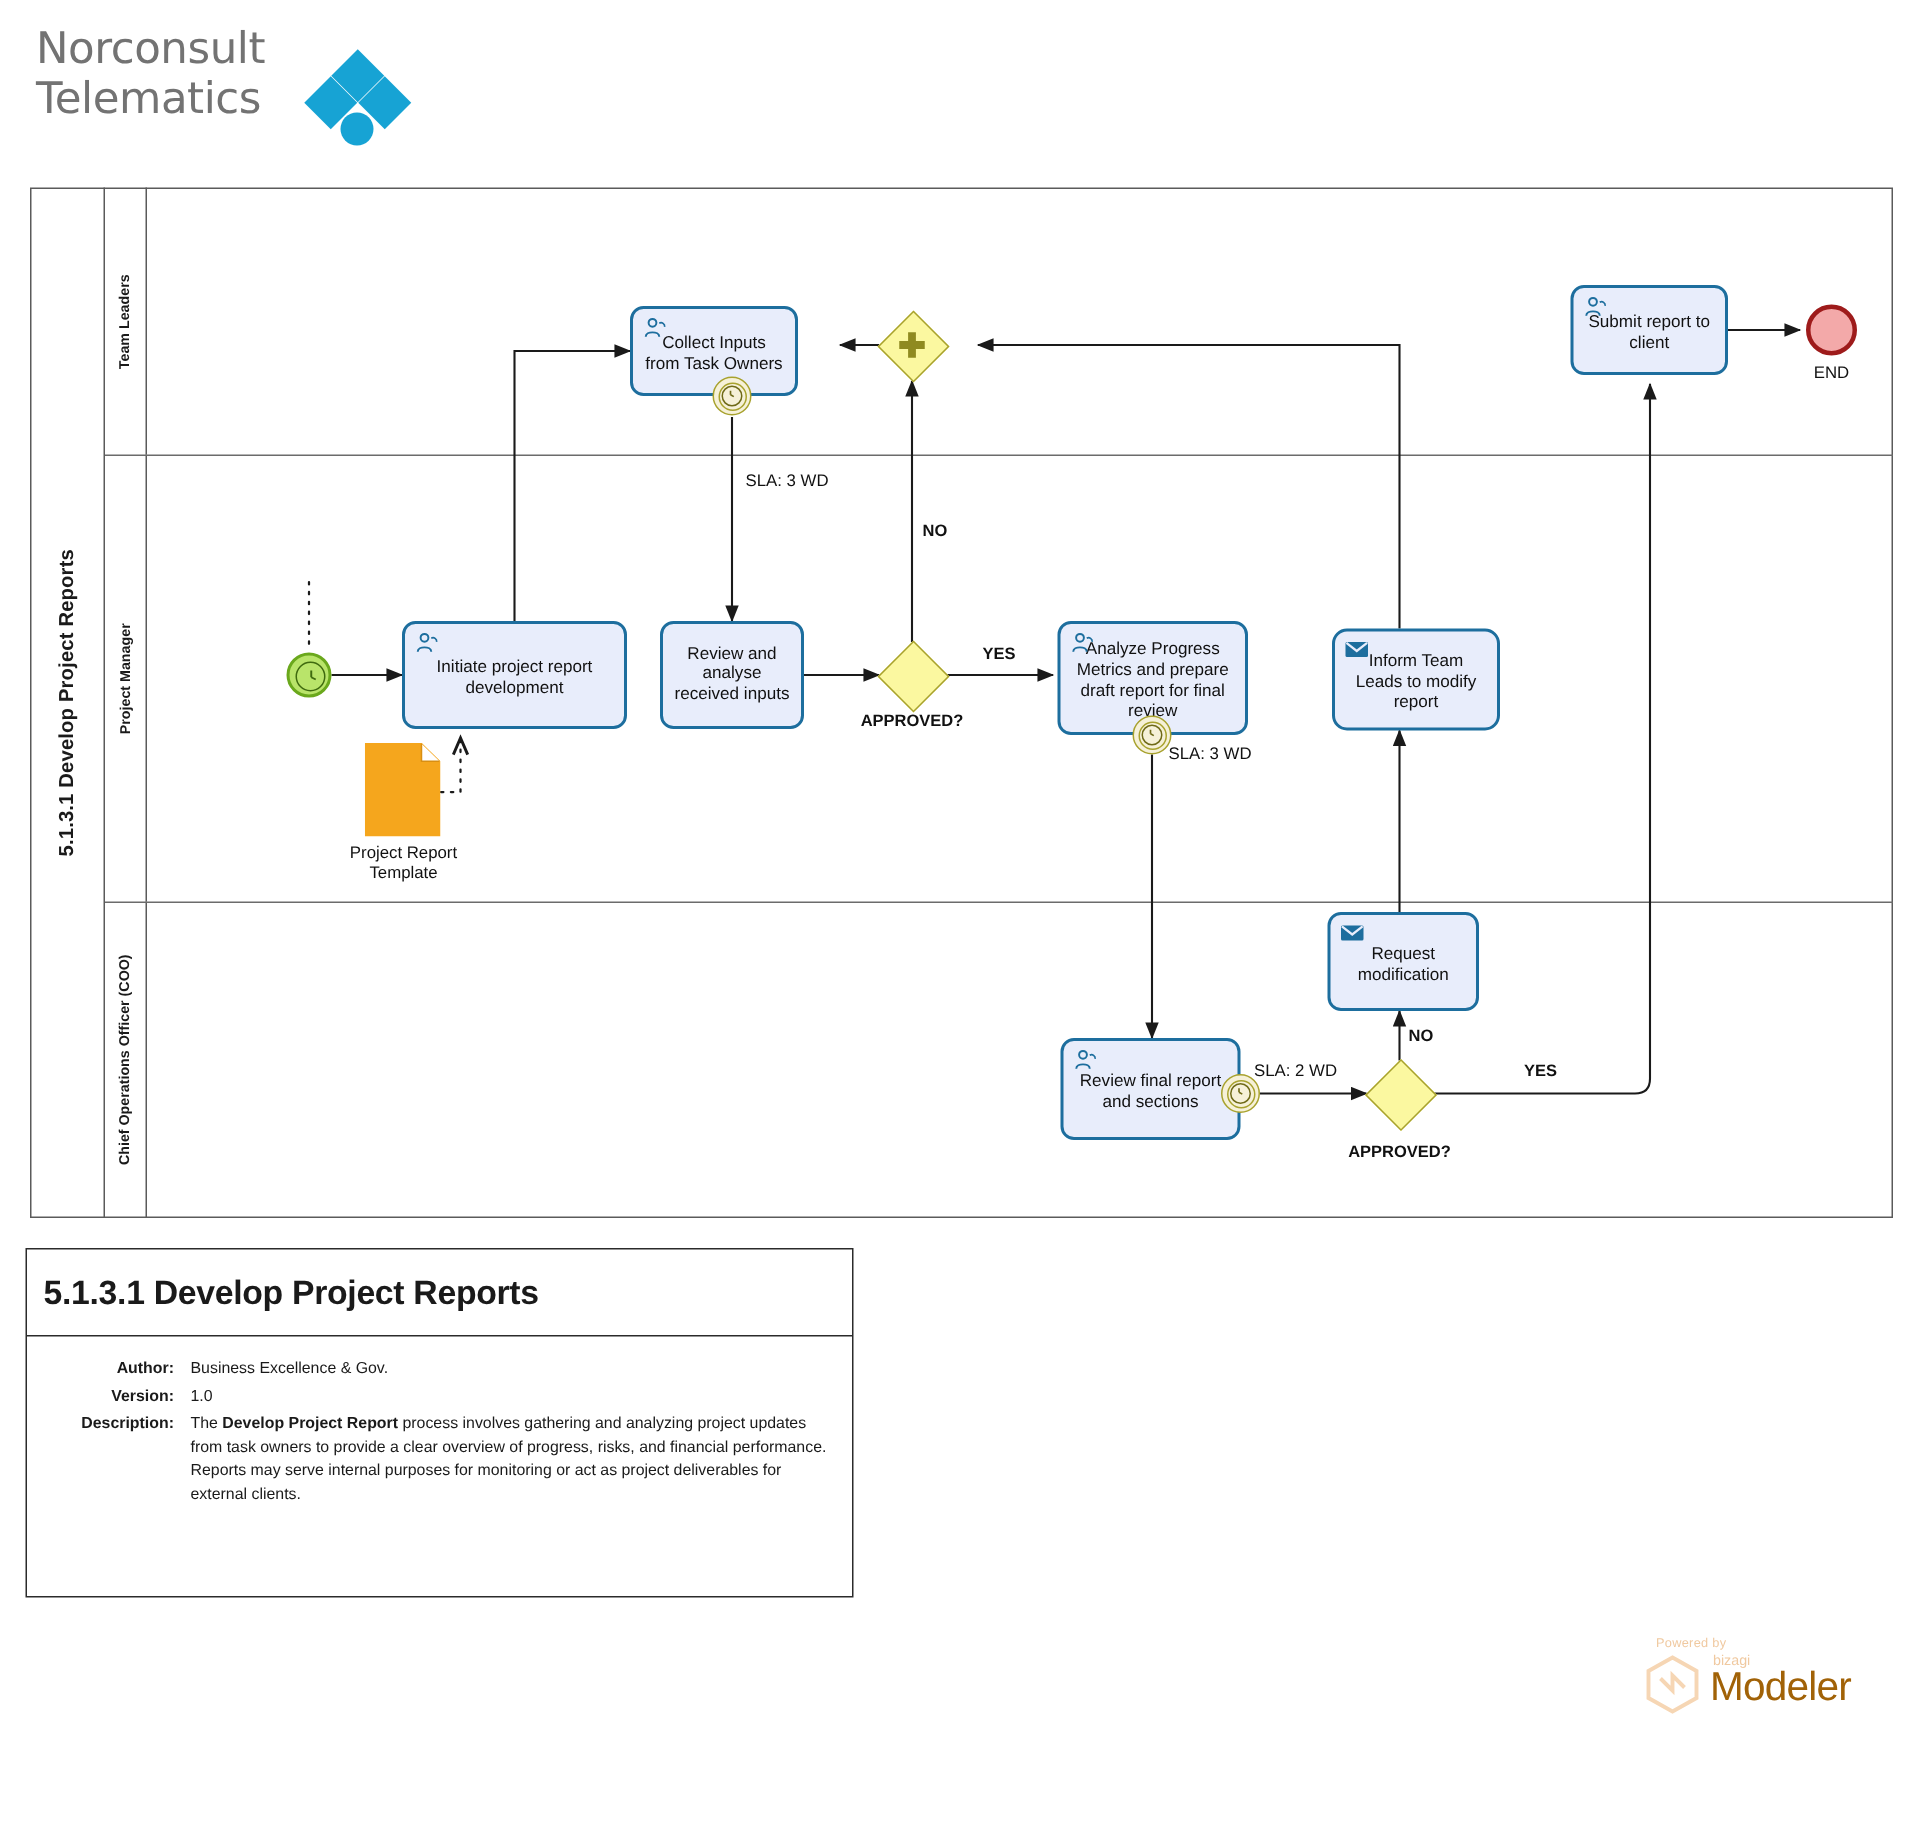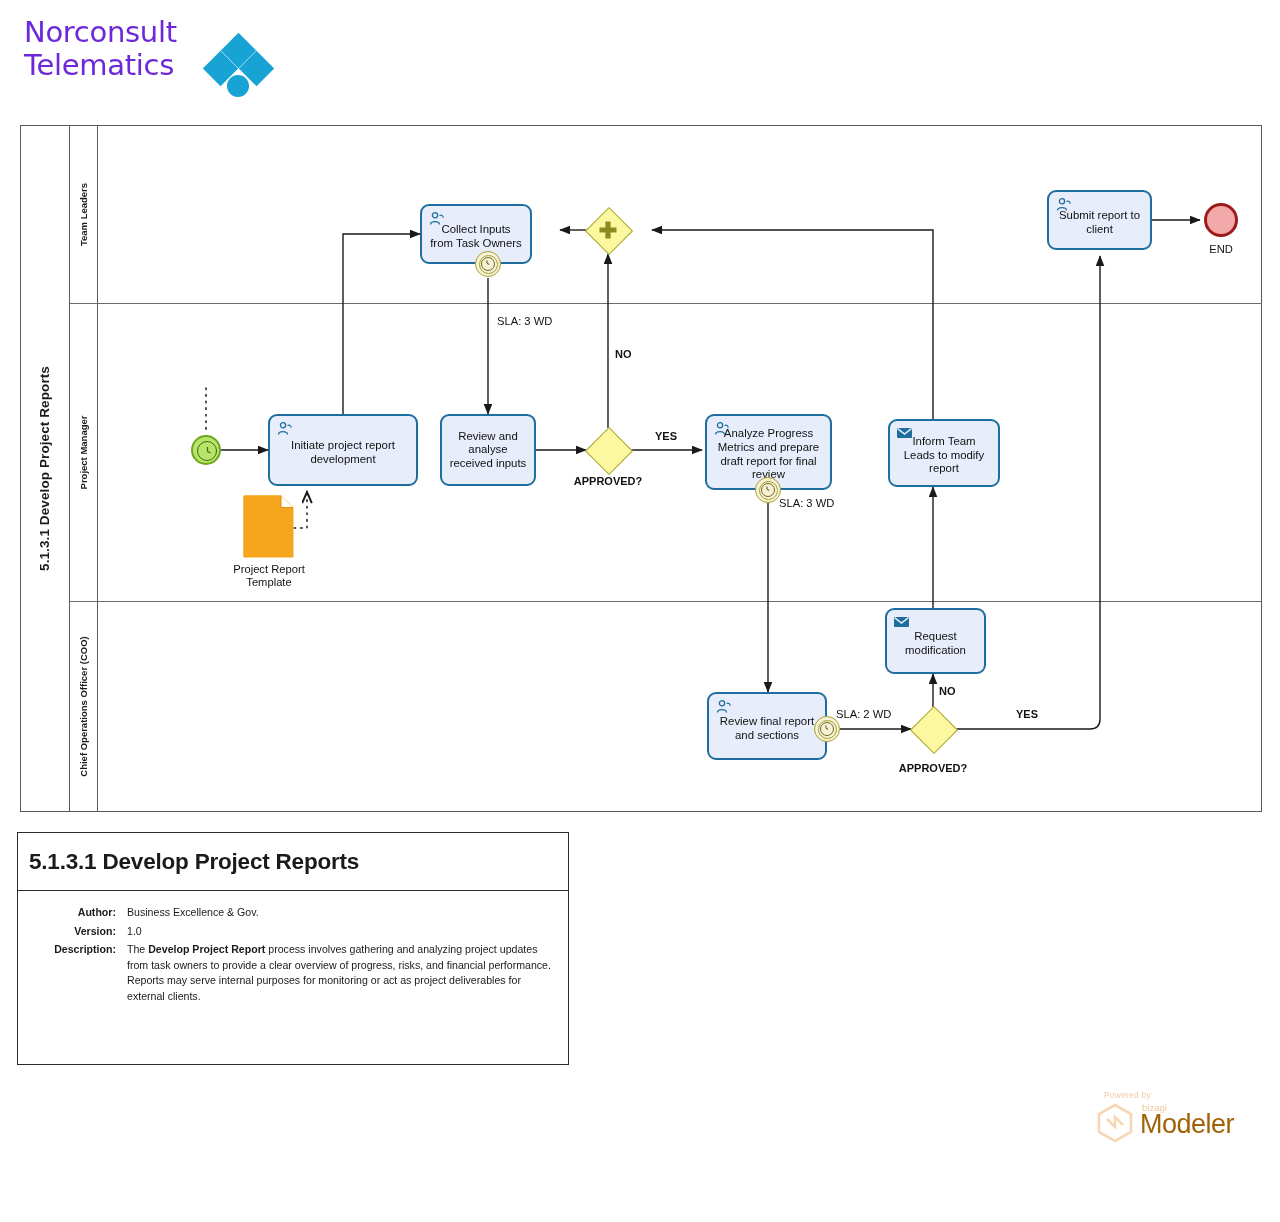--- a/index.html
+++ b/index.html
@@ -7,21 +7,21 @@
     width:1280px;height:1222px;background:#ffffff;
     font-family:"Liberation Sans", sans-serif;
     color:#1a1a1a;position:relative;overflow:hidden;
   }
   .canvas{position:absolute;left:0;top:0;width:1280px;height:1222px;}
 
   
   #brand{position:absolute;left:24px;top:16px;width:260px;height:76px;}
   #brand .bt{
     font-family:"DejaVu Sans", sans-serif;
-    font-size:29px;line-height:33px;color:#6d28d9;letter-spacing:-0.3px;font-weight:400;
+    font-size:29px;line-height:33px;color:#737373;letter-spacing:-0.3px;font-weight:400;
   }
   #brand .mark{position:absolute;left:183px;top:22px;width:64px;height:54px;}
   .dia{position:absolute;width:25px;height:25px;background:#17a3d4;transform:rotate(45deg);}
 
   
   #pool{position:absolute;left:20px;top:125px;width:1242px;height:687px;
         border:1.6px solid #5a5a5a;background:#fff;box-sizing:border-box;}
   #pool-title{position:absolute;left:20px;top:125px;width:50px;height:687px;
         display:flex;align-items:center;justify-content:center;
         border-right:1.4px solid #5a5a5a;box-sizing:border-box;}
@@ -242,21 +242,21 @@
   </div>
   <div class="bev" style="left:755px;top:477px;">
     <div class="r2"></div>
       <div class="r3"></div>
     <svg width="26" height="26" style="position:absolute;left:0;top:0;">
         <line x1="11" y1="8.5" x2="11" y2="11.2" stroke="#6f6a18" stroke-width="1.1"></line>
         <line x1="11" y1="11.2" x2="13.2" y2="12.4" stroke="#6f6a18" stroke-width="1.1"></line>
       </svg>
   </div>
 
-  <div class="task" style="left:888px;top:419px;width:112px;height:68px;">
+  <div class="task" style="left:888px;top:419px;width:112px;height:68px;border-radius:10px;">
     <span class="tico">
       <svg width="18" height="14" viewBox="0 0 18 14">
           <rect x="1" y="2" width="15" height="10" rx="1" fill="#1d6e9e"></rect>
           <path d="M1.6,2.6 L8.5,8 L15.4,2.6" fill="none" stroke="#e8edfb" stroke-width="1.5"></path>
         </svg>
     </span>
     <span>Inform Team Leads to modify report</span>
   </div>
 
   <div class="task" style="left:885px;top:608px;width:101px;height:66px;">

